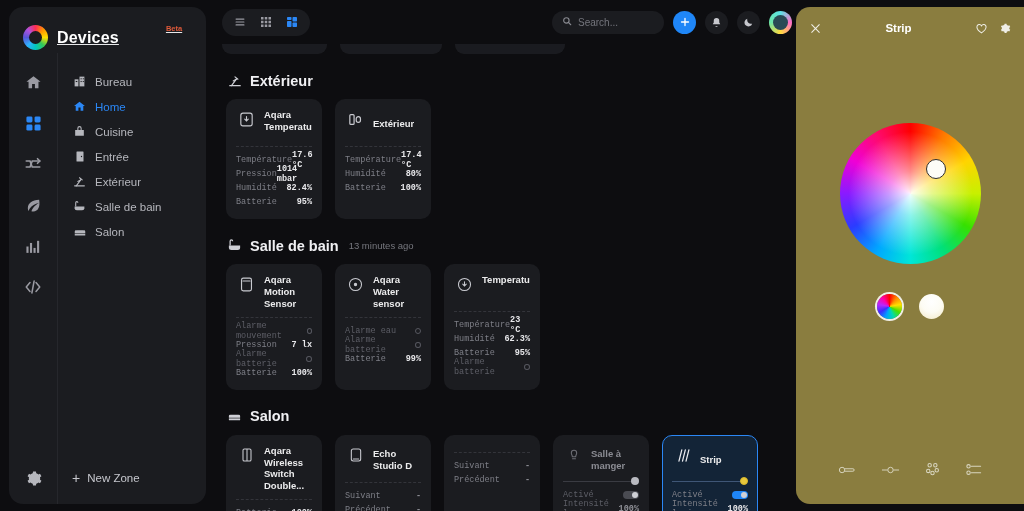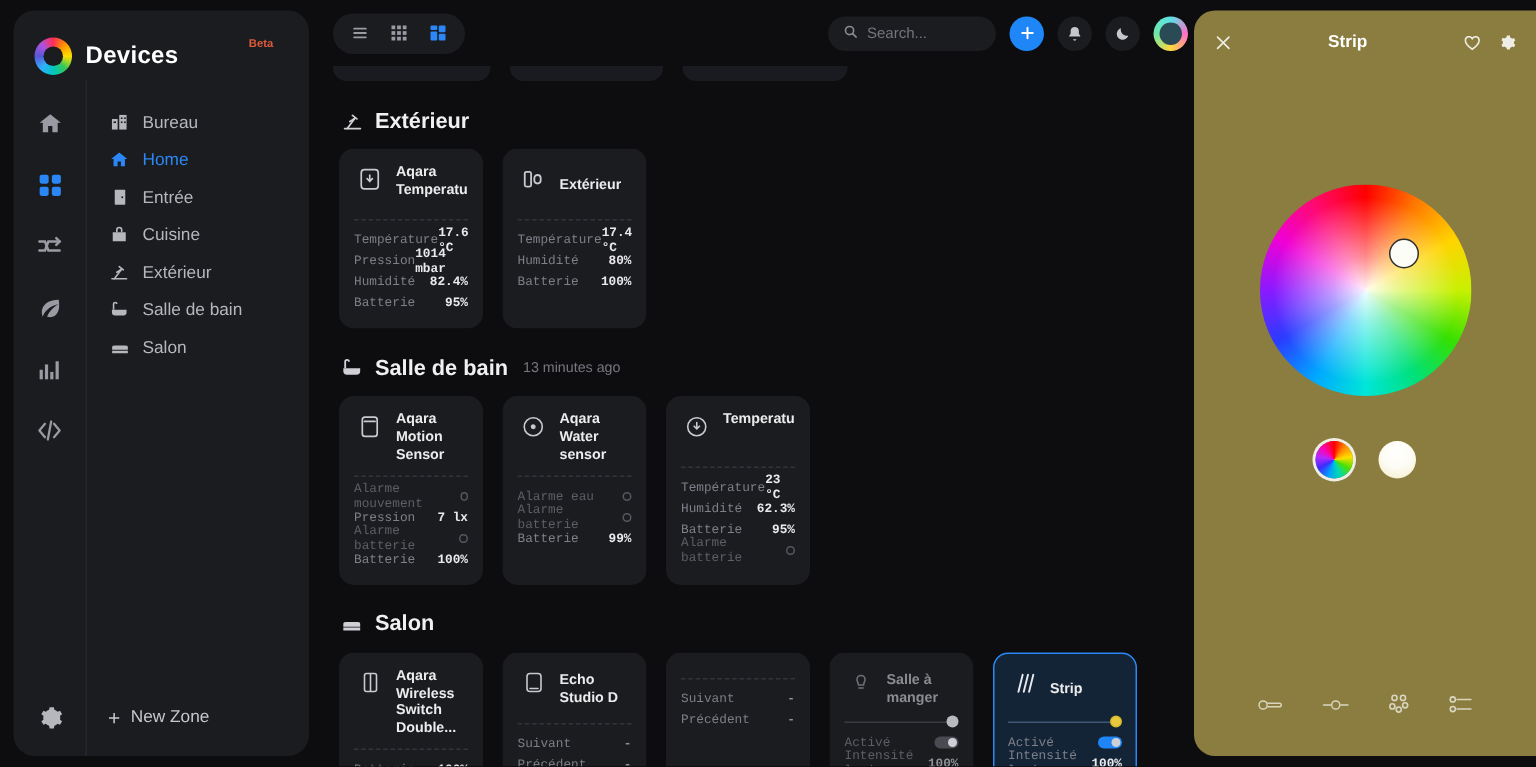--- a/index.html
+++ b/index.html
@@ -13,21 +13,21 @@
 
   
   .sidebar {
     position: absolute; left: 9px; top: 7px;
     width: 197px; height: 497px;
     background: #1b1c20;
     border-radius: 14px;
     display: flex; flex-direction: column;
     overflow: hidden;
   }
-  .brand { display: flex; align-items: center; gap: 9px; padding: 15px 0 0 14px; height: 46px; }
+  .brand { display: flex; align-items: center; gap: 9px; padding: 15px 0 0 14px; height: 46px; text-decoration: underline; }
   .brand-logo {
     width: 25px; height: 25px; border-radius: 50%;
     background: conic-gradient(#ff2d55,#ff9500,#ffe000,#34c759,#00c7be,#30b0ff,#5856d6,#af52de,#ff2d55);
     position: relative; flex: none;
   }
   .brand-logo::after {
     content:""; position:absolute; left:6px; top:6px; width:13px; height:13px;
     border-radius:50%; background:#1b1c20;
   }
   .brand-title { font-size: 16px; font-weight: bold; letter-spacing: .2px; color:#fff; }
@@ -242,35 +242,35 @@
         <div class="zone active">
           <span class="zi">
               <svg width="13" height="13" viewBox="0 0 24 24" fill="currentColor">
                 <path d="M12 3L2 11h3v9h5v-6h4v6h5v-9h3z"></path>
               </svg>
             </span>
           <span>Home</span>
         </div>
         <div class="zone">
           <span class="zi">
+              <svg width="13" height="13" viewBox="0 0 24 24" fill="currentColor">
+                <path d="M4 9h16v11H4z"></path>
+                <path d="M8 9V6a4 4 0 0 1 8 0v3h-2V6a2 2 0 0 0-4 0v3H8z"></path>
+              </svg>
+            </span>
+          <span>Cuisine</span>
+        </div>
+        <div class="zone">
+          <span class="zi">
               <svg width="12" height="13" viewBox="0 0 24 24" fill="currentColor">
                 <rect x="5" y="2" width="14" height="20" rx="1"></rect>
                 <circle cx="15" cy="12" r="1.3" fill="#1b1c20"></circle>
               </svg>
             </span>
           <span>Entrée</span>
-        </div>
-        <div class="zone">
-          <span class="zi">
-              <svg width="13" height="13" viewBox="0 0 24 24" fill="currentColor">
-                <path d="M4 9h16v11H4z"></path>
-                <path d="M8 9V6a4 4 0 0 1 8 0v3h-2V6a2 2 0 0 0-4 0v3H8z"></path>
-              </svg>
-            </span>
-          <span>Cuisine</span>
         </div>
         <div class="zone">
           <span class="zi">
               <svg width="13" height="13" viewBox="0 0 24 24" fill="none" stroke="currentColor" stroke-width="2" stroke-linecap="round">
                 <path d="M3 20h18"></path>
                 <path d="M6 20l9-12"></path>
                 <path d="M12 5l5 4"></path>
                 <path d="M9 12l5-3"></path>
               </svg>
             </span>

